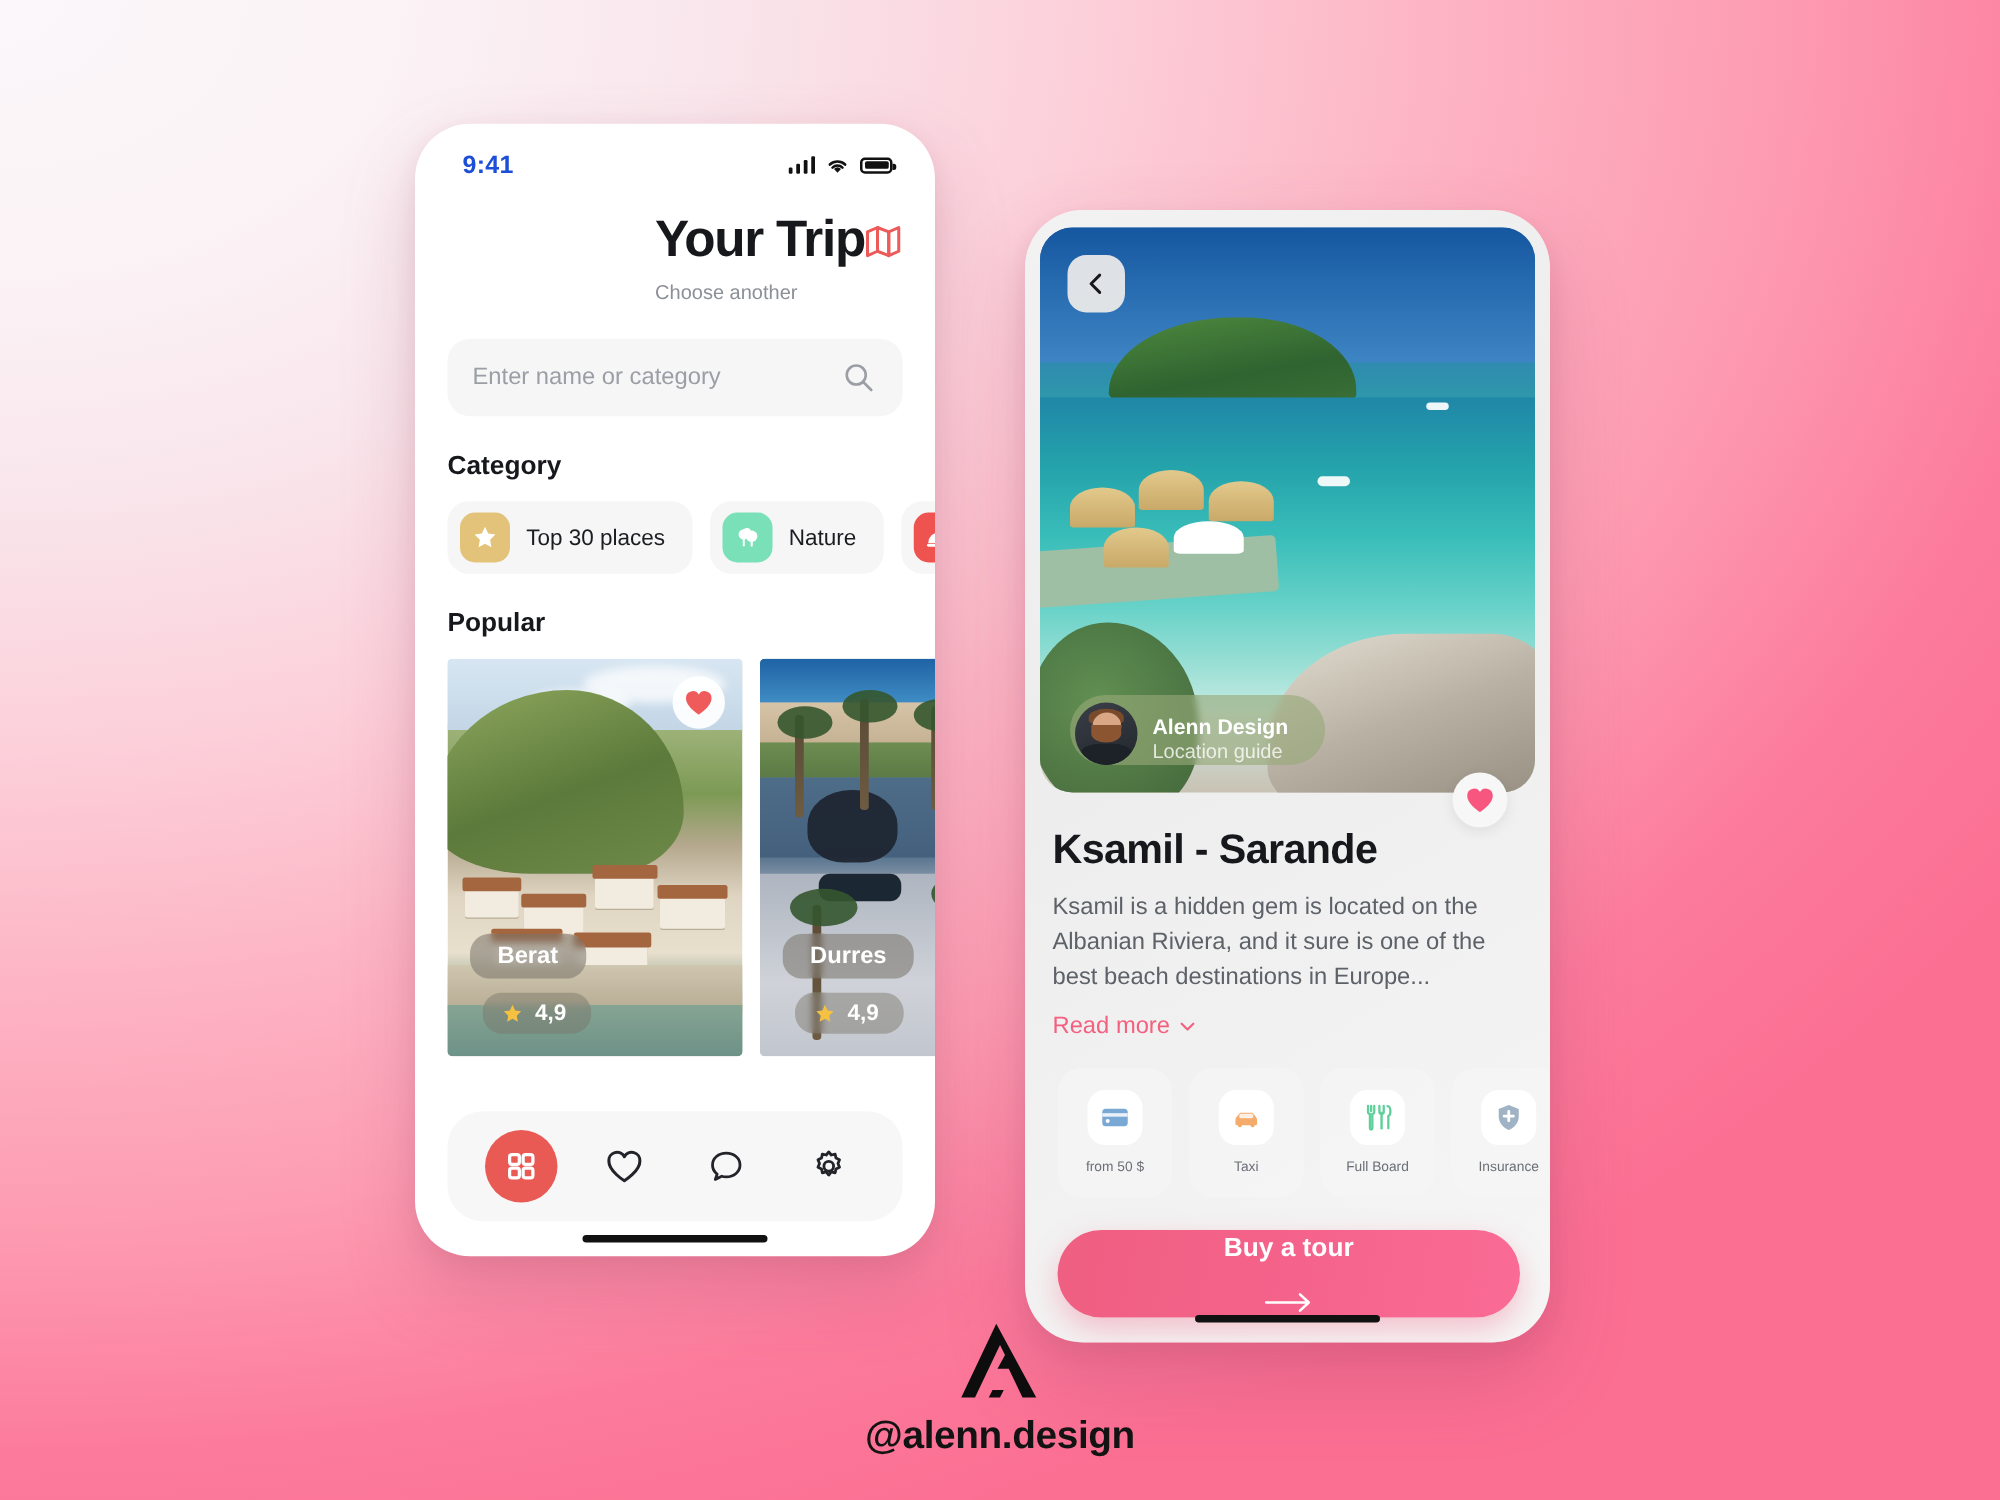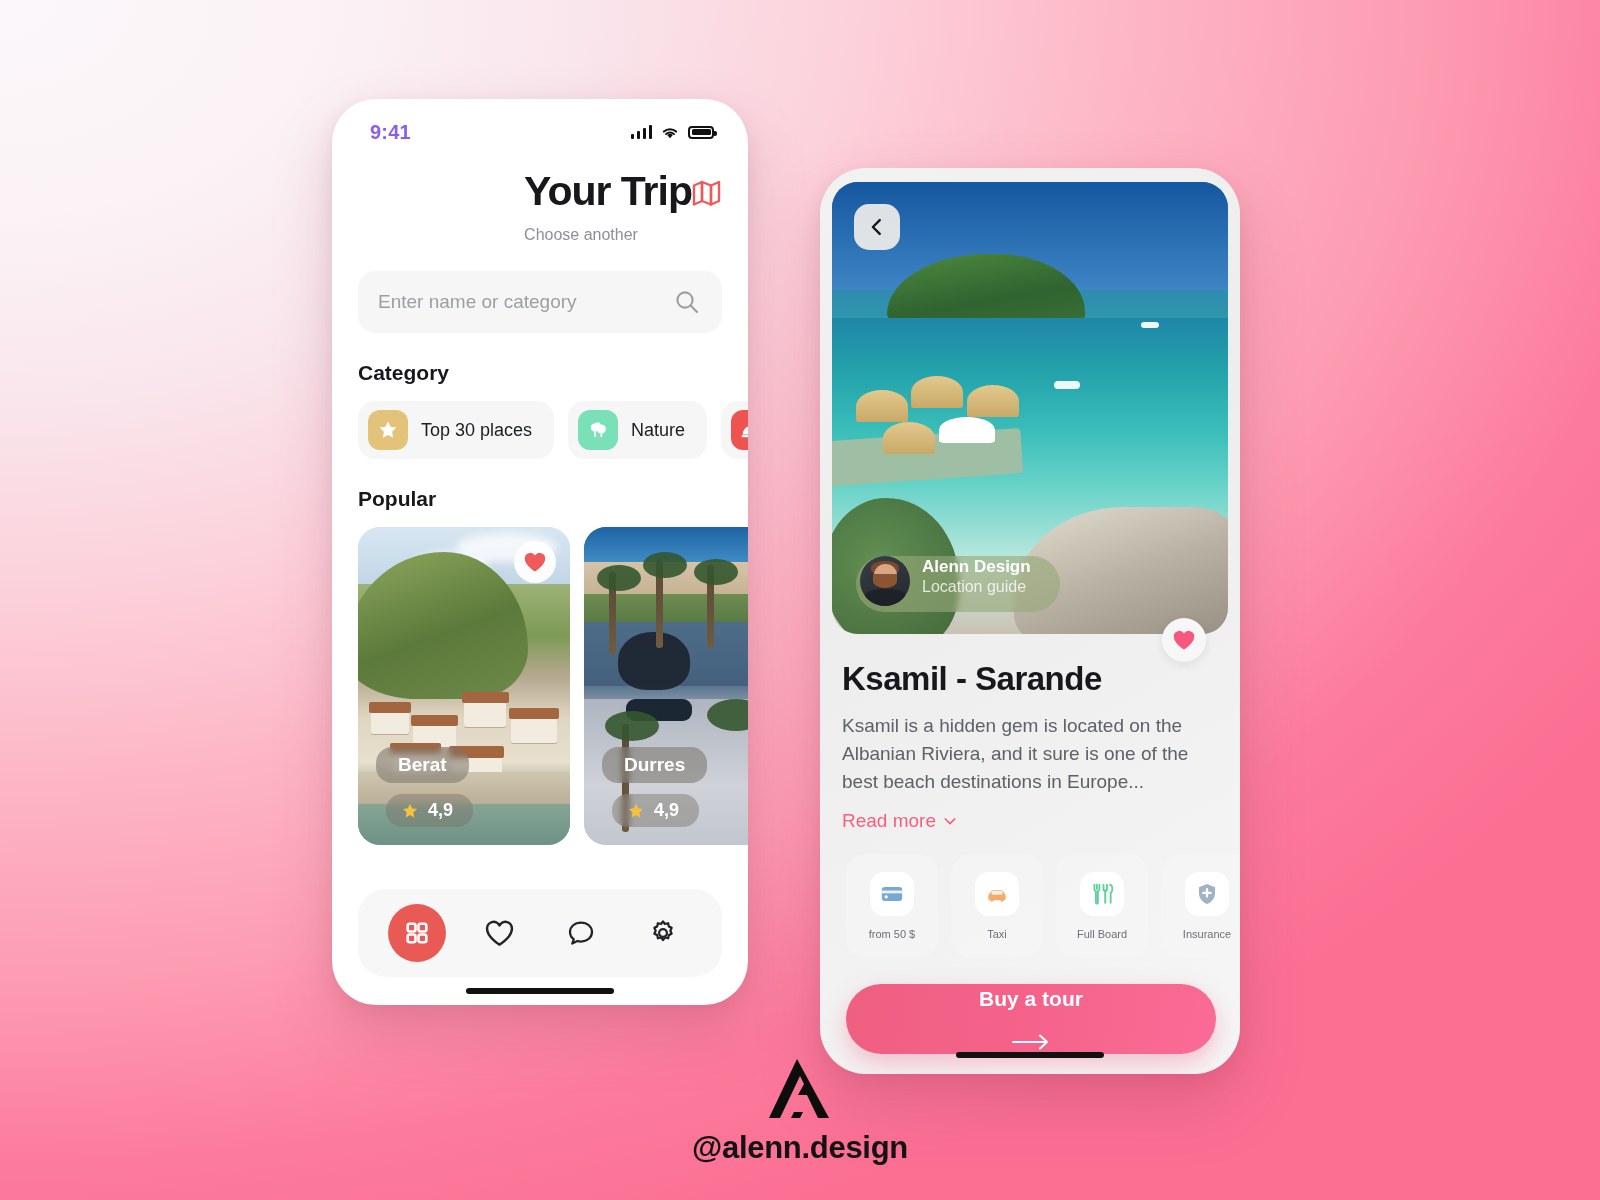--- a/index.html
+++ b/index.html
@@ -28,21 +28,21 @@
     background:linear-gradient(150deg,#f2f2f2 0%,#ededed 40%,#f6f6f6 100%);
     box-shadow:0 30px 65px rgba(150,60,90,.24), 0 8px 20px rgba(150,60,90,.12);
     padding:14px 12px 0 12px;
   }
 
   
   .statusbar {
     height:52px; display:flex; align-items:center; justify-content:space-between;
     padding:14px 34px 0 38px;
   }
-  .sb-time { font-size:20px; font-weight:700; color:#8b5cf6; letter-spacing:.2px; }
+  .sb-time { font-size:20px; font-weight:700; color:#1d4ed8; letter-spacing:.2px; }
   .sb-icons { display:flex; align-items:center; gap:8px; }
   .bars { display:flex; align-items:flex-end; gap:2.5px; height:14px; }
   .bars i { width:3.5px; background:#111; border-radius:1px; display:block; }
   .bars i:nth-child(1){height:5px}.bars i:nth-child(2){height:8px}
   .bars i:nth-child(3){height:11px}.bars i:nth-child(4){height:14px}
   .batt { width:26px;height:13px;border:2px solid #111;border-radius:4px;position:relative;display:block; }
   .batt::before{content:"";position:absolute;inset:1.5px;background:#111;border-radius:1.5px;}
   .batt::after{content:"";position:absolute;right:-4.5px;top:3.5px;width:2.5px;height:5px;background:#111;border-radius:0 2px 2px 0;}
 
   
@@ -67,21 +67,21 @@
   .chips-row { display:flex; gap:14px; margin-top:16px; }
   .chip {
     flex:0 0 auto; height:58px; background:#f6f6f7; border-radius:17px;
     display:flex; align-items:center; gap:13px; padding:0 22px 0 10px;
   }
   .chip-ic { width:40px;height:40px;border-radius:12px;display:flex;align-items:center;justify-content:center;flex:0 0 auto; }
   .chip-label { font-size:18px; color:#1b1d21; white-space:nowrap; }
 
   .cards-row { display:flex; gap:14px; margin-top:16px; }
   .pcard {
-    flex:0 0 auto; width:212px; height:318px; border-radius:22px;
+    flex:0 0 auto; width:236px; height:318px; border-radius:4px;
     position:relative; overflow:hidden;
   }
   .pcard-name {
     position:absolute; left:18px; bottom:62px;
     background:rgba(120,115,105,.55); color:#fff; font-weight:700; font-size:19px;
     padding:7px 22px; border-radius:16px; backdrop-filter:blur(3px);
   }
   .pcard-rate {
     position:absolute; left:28px; bottom:18px;
     background:rgba(120,115,105,.45); color:#fff; font-weight:600; font-size:18px;
@@ -156,21 +156,21 @@
       background:radial-gradient(circle at 40% 40%,#5d8a4a,#3a6034);
       border-radius:46% 54% 40% 50%;opacity:.95;}
   .hero .boat{position:absolute;width:26px;height:8px;background:#fff;border-radius:4px;opacity:.92;}
 
   .backbtn {
     position:absolute; left:22px; top:22px; width:46px;height:46px;border-radius:15px;
     background:rgba(233,233,233,.95); display:flex;align-items:center;justify-content:center;
   }
   .author {
     position:absolute; left:24px; bottom:22px; height:56px; min-width:204px;
-    background:rgba(150,168,120,.62); border-radius:28px; display:flex; align-items:flex-start;
+    background:rgba(150,168,120,.62); border-radius:28px; display:flex; align-items:flex-end;
     gap:12px; padding:0 20px 0 4px; backdrop-filter:blur(3px);margin-top:15px;
   }
   .author-av { width:50px;height:50px;border-radius:50%;flex:0 0 auto;overflow:hidden;
       background:linear-gradient(160deg,#3a3f48,#22262c);position:relative;}
   .author-av .face{position:absolute;left:27%;top:16%;width:46%;height:44%;border-radius:50%;background:#d9a785;}
   .author-av .hair{position:absolute;left:22%;top:9%;width:56%;height:26%;border-radius:50% 50% 30% 30%;background:#7a4a2c;}
   .author-av .beard{position:absolute;left:26%;top:36%;width:48%;height:28%;border-radius:0 0 50% 50%;background:#8a5530;}
   .author-av .body{position:absolute;left:10%;bottom:0;width:80%;height:34%;border-radius:40% 40% 0 0;background:#1d2128;}
   .author-name{color:#fff;font-size:17px;font-weight:600;line-height:1.25;}
   .author-role{color:rgba(255,255,255,.78);font-size:16px;line-height:1.25;}

